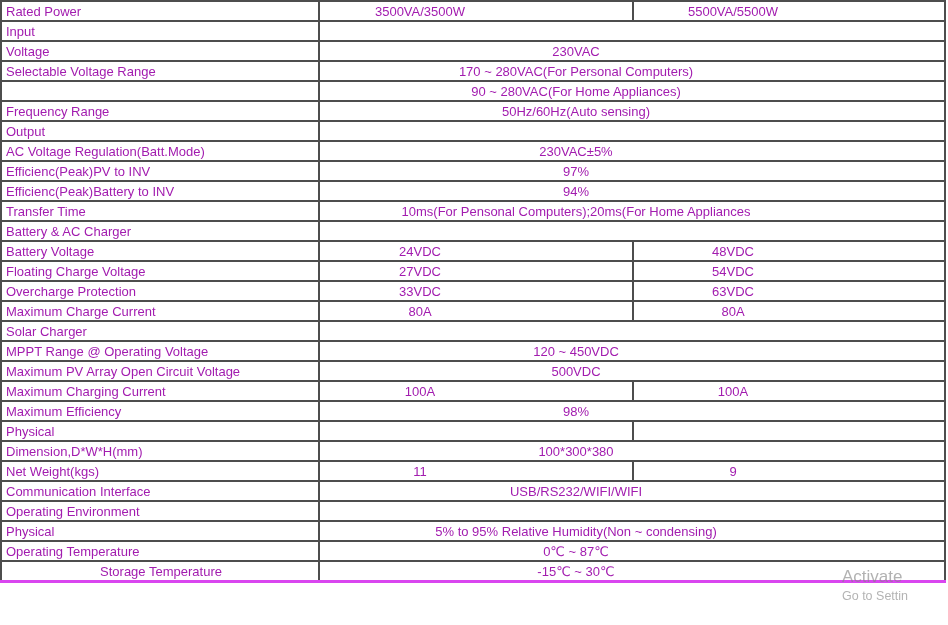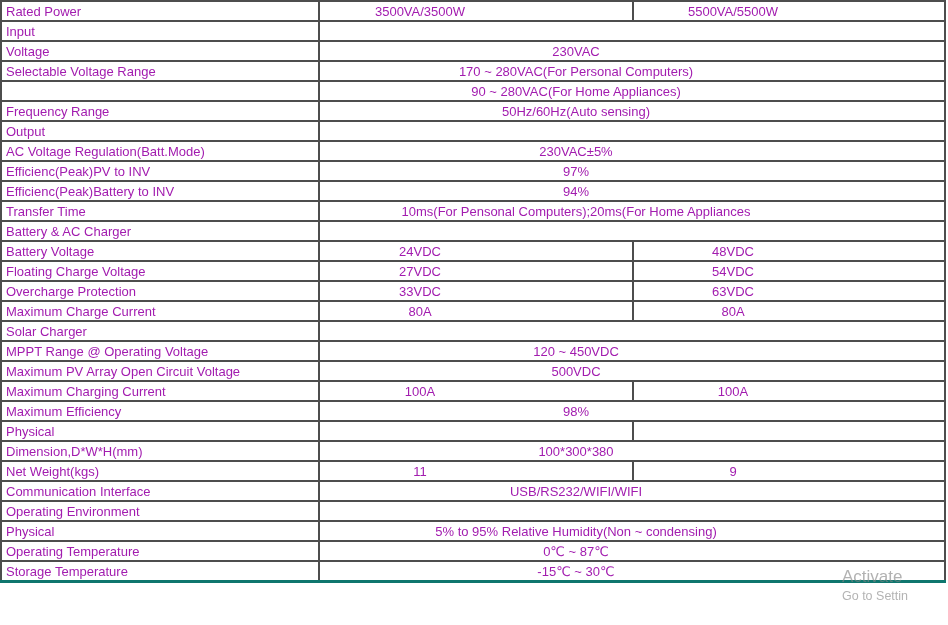--- a/index.html
+++ b/index.html
@@ -37,21 +37,22 @@
     text-align: left;
     padding-left: 4px;
     padding-right: 2px;
   }
   table.spec td.val {
     text-align: center;
     
     padding-right: 112px;
   }
   table.spec tr:last-child td {
-    border-bottom: 3px solid #0f766e;
+    border-bottom: 3px solid #d946ef;
+    text-align: center;
   }
   .watermark {
     position: absolute;
     right: -14px;
     top: 566px;
     width: 120px;
     text-align: left;
     pointer-events: none;
   }
   .watermark .wm-line1 {

